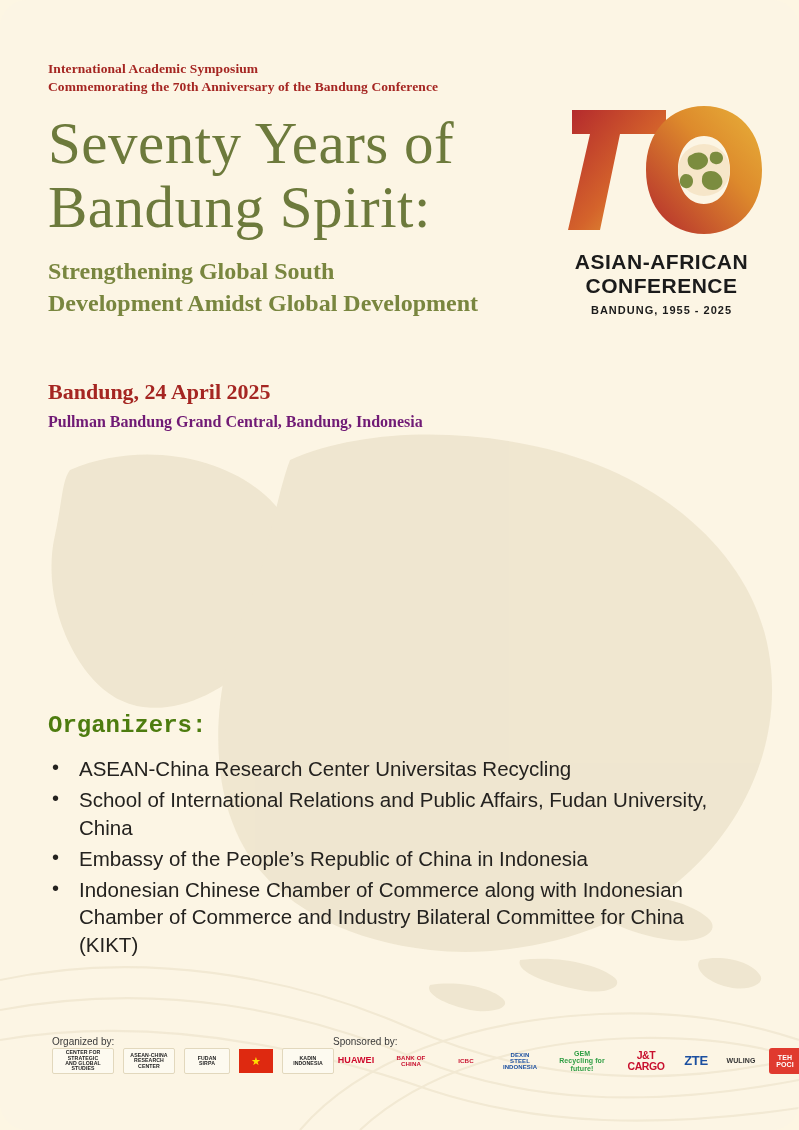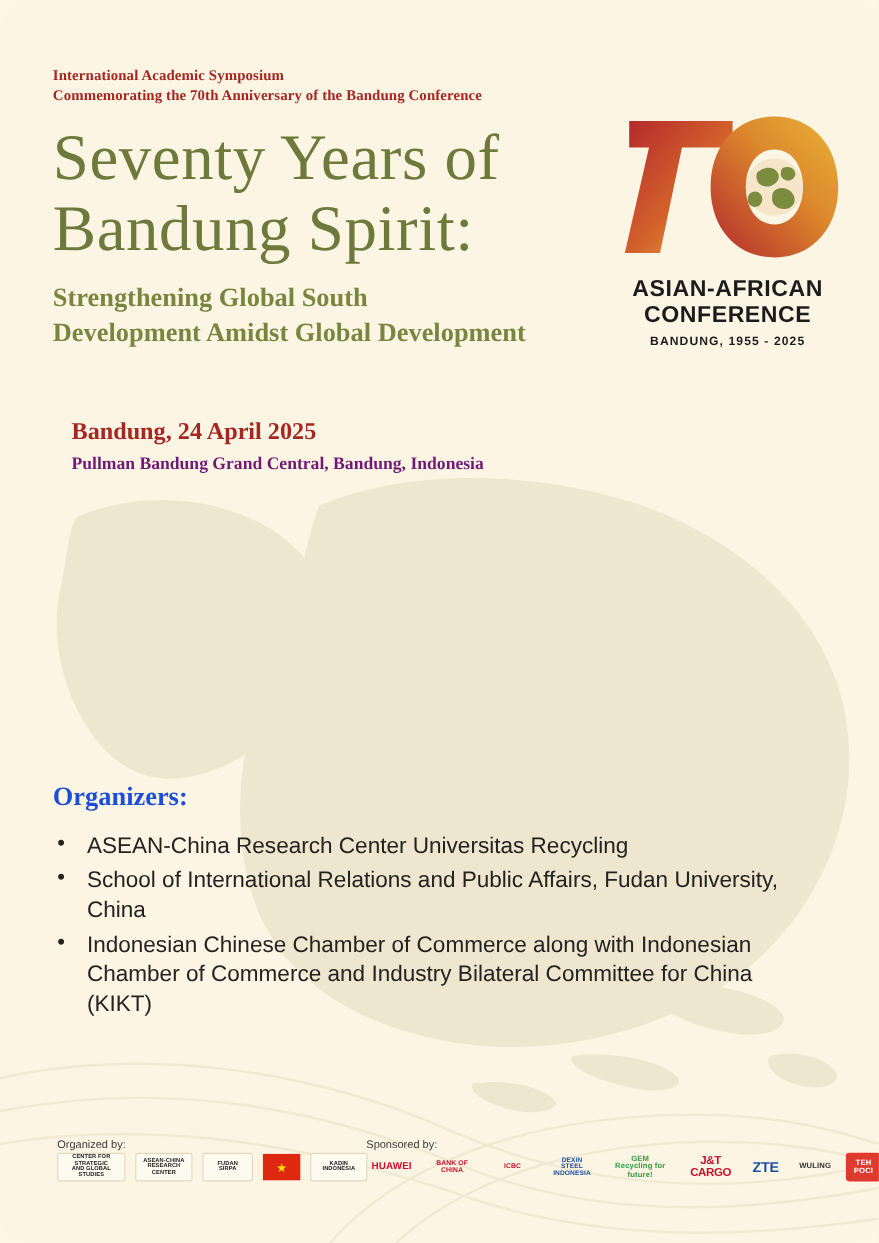--- a/index.html
+++ b/index.html
@@ -60,21 +60,21 @@
   .subtitle {
     font-family: "Liberation Serif", serif;
     font-weight: bold;
     color: #79863f;
     font-size: 24px;
     line-height: 1.33;
     margin-top: 16px;
   }
   .venue {
     position: absolute;
-    left: 65px;
+    left: 48px;
     top: 378px;
     z-index: 2;
   }
   .venue .date {
     font-family: "Liberation Serif", serif;
     font-weight: bold;
     color: #a52622;
     font-size: 22px;
     line-height: 1.3;
   }
@@ -117,23 +117,23 @@
 
   
   .organizers {
     position: absolute;
     left: 48px;
     top: 712px;
     width: 660px;
     z-index: 2;
   }
   .organizers h2 {
-    font-family: Liberation Serif, serif;
-    font-weight: bold;
-    color: #1d4ed8;
+    font-family: Liberation Mono, monospace;
+    font-weight: bold;
+    color: #4d7c0f;
     font-size: 24px;
     margin: 0 0 16px 0;
   }
   .org-list { list-style: none; margin: 0; padding: 0; }
   .org-list li {
     position: relative;
     padding-left: 31px;
     font-family: "Liberation Sans", sans-serif;
     font-size: 20.5px;
     line-height: 1.33;
@@ -294,20 +294,21 @@
       <div>CONFERENCE</div>
     </div>
     <div class="logo-sub">BANDUNG, 1955 - 2025</div>
   </div>
 
   <div class="organizers">
     <h2>Organizers:</h2>
     <ul class="org-list">
       <li>ASEAN-China Research Center Universitas Recycling</li>
       <li>School of International Relations and Public Affairs, Fudan University, China</li>
+      <li>Embassy of the People’s Republic of China in Indonesia</li>
       <li>Indonesian Chinese Chamber of Commerce along with Indonesian Chamber of Commerce and Industry Bilateral Committee for China (KIKT)</li>
     </ul>
   </div>
 
   <div class="strip">
     <div class="strip-label lbl-org">Organized by:</div>
     <div class="strip-label lbl-spo">Sponsored by:</div>
 
     <div class="logos-row row-org">
       <div class="minilogo ml-white" style="width:62px">CENTER FOR STRATEGIC

